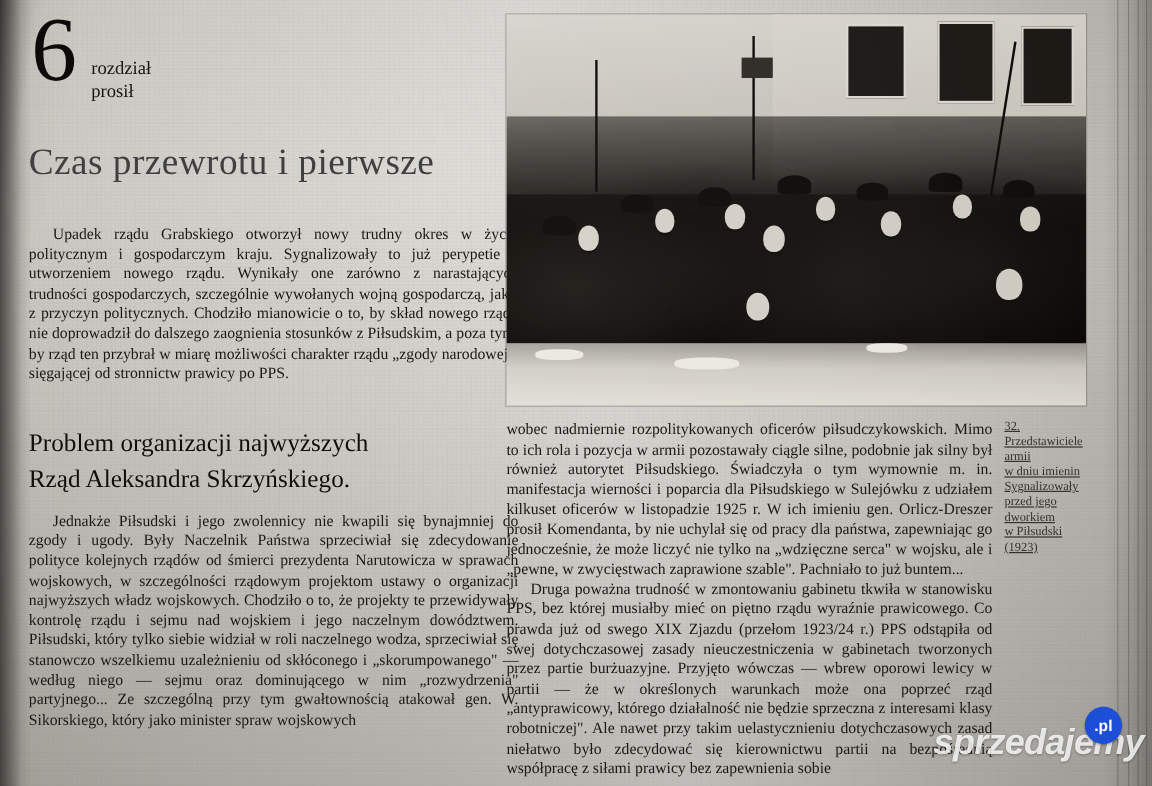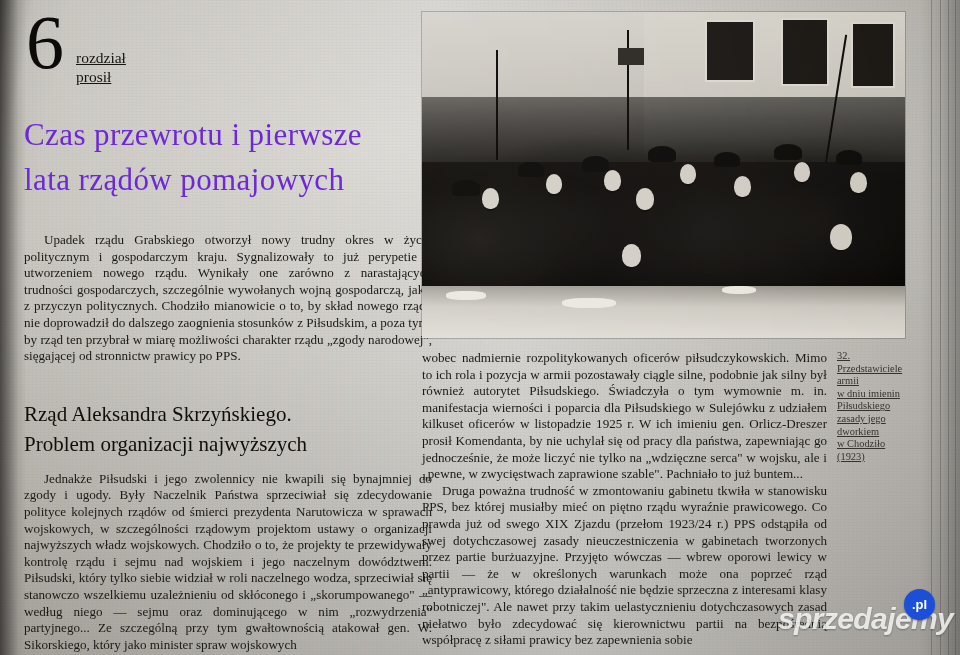--- a/index.html
+++ b/index.html
@@ -119,29 +119,29 @@
     font-family: "Liberation Serif", "DejaVu Serif", serif;
   }
   .chapter-words {
     position: absolute;
     left: 52px;
     top: 34px;
     font-size: 15.5px;
     line-height: 19px;
     color: #17150f;
   }
-  .chapter-words div { white-space: nowrap; text-decoration: underline; }
+  .chapter-words div { white-space: nowrap; }
 
   
   .chapter-title {
     margin-top: 6px;
     font-size: 31px;
     line-height: 45px;
     letter-spacing: 0.4px;
-    color: #6d28d9;
+    color: #404040;
     font-weight: 400;
   }
   .chapter-title div { white-space: nowrap; }
 
   
   .body-p {
     text-align: justify;
     font-size: 13.1px;
     line-height: 16.6px;
     color: #1b1915;
@@ -316,28 +316,27 @@
     <div class="chapter-head">
       <div class="chapter-num">6</div>
       <div class="chapter-words">
         <div>rozdział</div>
         <div>prosił</div>
       </div>
     </div>
 
     <div class="chapter-title">
       <div>Czas przewrotu i pierwsze</div>
-      <div>lata rządów pomajowych</div>
     </div>
 
     <p class="body-p indent p-left-1">Upadek rządu Grabskiego otworzył nowy trudny okres w życiu politycznym i gospodarczym kraju. Sygnalizowały to już perypetie z utworzeniem nowego rządu. Wynikały one zarówno z narastających trudności gospodarczych, szczególnie wywołanych wojną gospodarczą, jak i z przyczyn politycznych. Chodziło mianowicie o to, by skład nowego rządu nie doprowadził do dalszego zaognienia stosunków z Piłsudskim, a poza tym, by rząd ten przybrał w miarę możliwości charakter rządu „zgody narodowej", sięgającej od stronnictw prawicy po PPS.</p>
 
     <div class="section-head">
+      <div>Problem organizacji najwyższych</div>
       <div>Rząd Aleksandra Skrzyńskiego.</div>
-      <div>Problem organizacji najwyższych</div>
     </div>
 
     <p class="body-p indent p-left-2">Jednakże Piłsudski i jego zwolennicy nie kwapili się bynajmniej do zgody i ugody. Były Naczelnik Państwa sprzeciwiał się zdecydowanie polityce kolejnych rządów od śmierci prezydenta Narutowicza w sprawach wojskowych, w szczególności rządowym projektom ustawy o organizacji najwyższych władz wojskowych. Chodziło o to, że projekty te przewidywały kontrolę rządu i sejmu nad wojskiem i jego naczelnym dowództwem. Piłsudski, który tylko siebie widział w roli naczelnego wodza, sprzeciwiał się stanowczo wszelkiemu uzależnieniu od skłóconego i „skorumpowanego" — według niego — sejmu oraz dominującego w nim „rozwydrzenia" partyjnego... Ze szczególną przy tym gwałtownością atakował gen. W. Sikorskiego, który jako minister spraw wojskowych</p>
   </div>
 
   <div class="col-right">
 
     <div class="photo-wrap">
       <div class="photo">
         <div class="ph-sky"></div>
@@ -385,24 +384,24 @@
     <div class="right-text">
       <p class="body-p">wobec nadmiernie rozpolitykowanych oficerów piłsudczykowskich. Mimo to ich rola i pozycja w armii pozostawały ciągle silne, podobnie jak silny był również autorytet Piłsudskiego. Świadczyła o tym wymownie m. in. manifestacja wierności i poparcia dla Piłsudskiego w Sulejówku z udziałem kilkuset oficerów w listopadzie 1925 r. W ich imieniu gen. Orlicz-Dreszer prosił Komendanta, by nie uchylał się od pracy dla państwa, zapewniając go jednocześnie, że może liczyć nie tylko na „wdzięczne serca" w wojsku, ale i „pewne, w zwycięstwach zaprawione szable". Pachniało to już buntem...</p>
       <p class="body-p indent">Druga poważna trudność w zmontowaniu gabinetu tkwiła w stanowisku PPS, bez której musiałby mieć on piętno rządu wyraźnie prawicowego. Co prawda już od swego XIX Zjazdu (przełom 1923/24 r.) PPS odstąpiła od swej dotychczasowej zasady nieuczestniczenia w gabinetach tworzonych przez partie burżuazyjne. Przyjęto wówczas — wbrew oporowi lewicy w partii — że w określonych warunkach może ona poprzeć rząd „antyprawicowy, którego działalność nie będzie sprzeczna z interesami klasy robotniczej". Ale nawet przy takim uelastycznieniu dotychczasowych zasad niełatwo było zdecydować się kierownictwu partii na bezpośrednią współpracę z siłami prawicy bez zapewnienia sobie</p>
     </div>
 
     <div class="caption">
       <div>32.</div>
       <div>Przedstawiciele</div>
       <div>armii</div>
       <div>w dniu imienin</div>
-      <div>Piłsudskiego</div>
-      <div>zasady jego</div>
+      <div>Sygnalizowały</div>
+      <div>przed jego</div>
       <div>dworkiem</div>
-      <div>w Chodziło</div>
+      <div>w Piłsudski</div>
       <div>(1923)</div>
     </div>
   </div>
 
   <div class="right-edge"></div>
   <div class="edge-line" style="right:28px;"></div>
   <div class="edge-line" style="right:19px;"></div>
   <div class="edge-line" style="right:11px;"></div>
   <div class="edge-line" style="right:4px;"></div>
 

